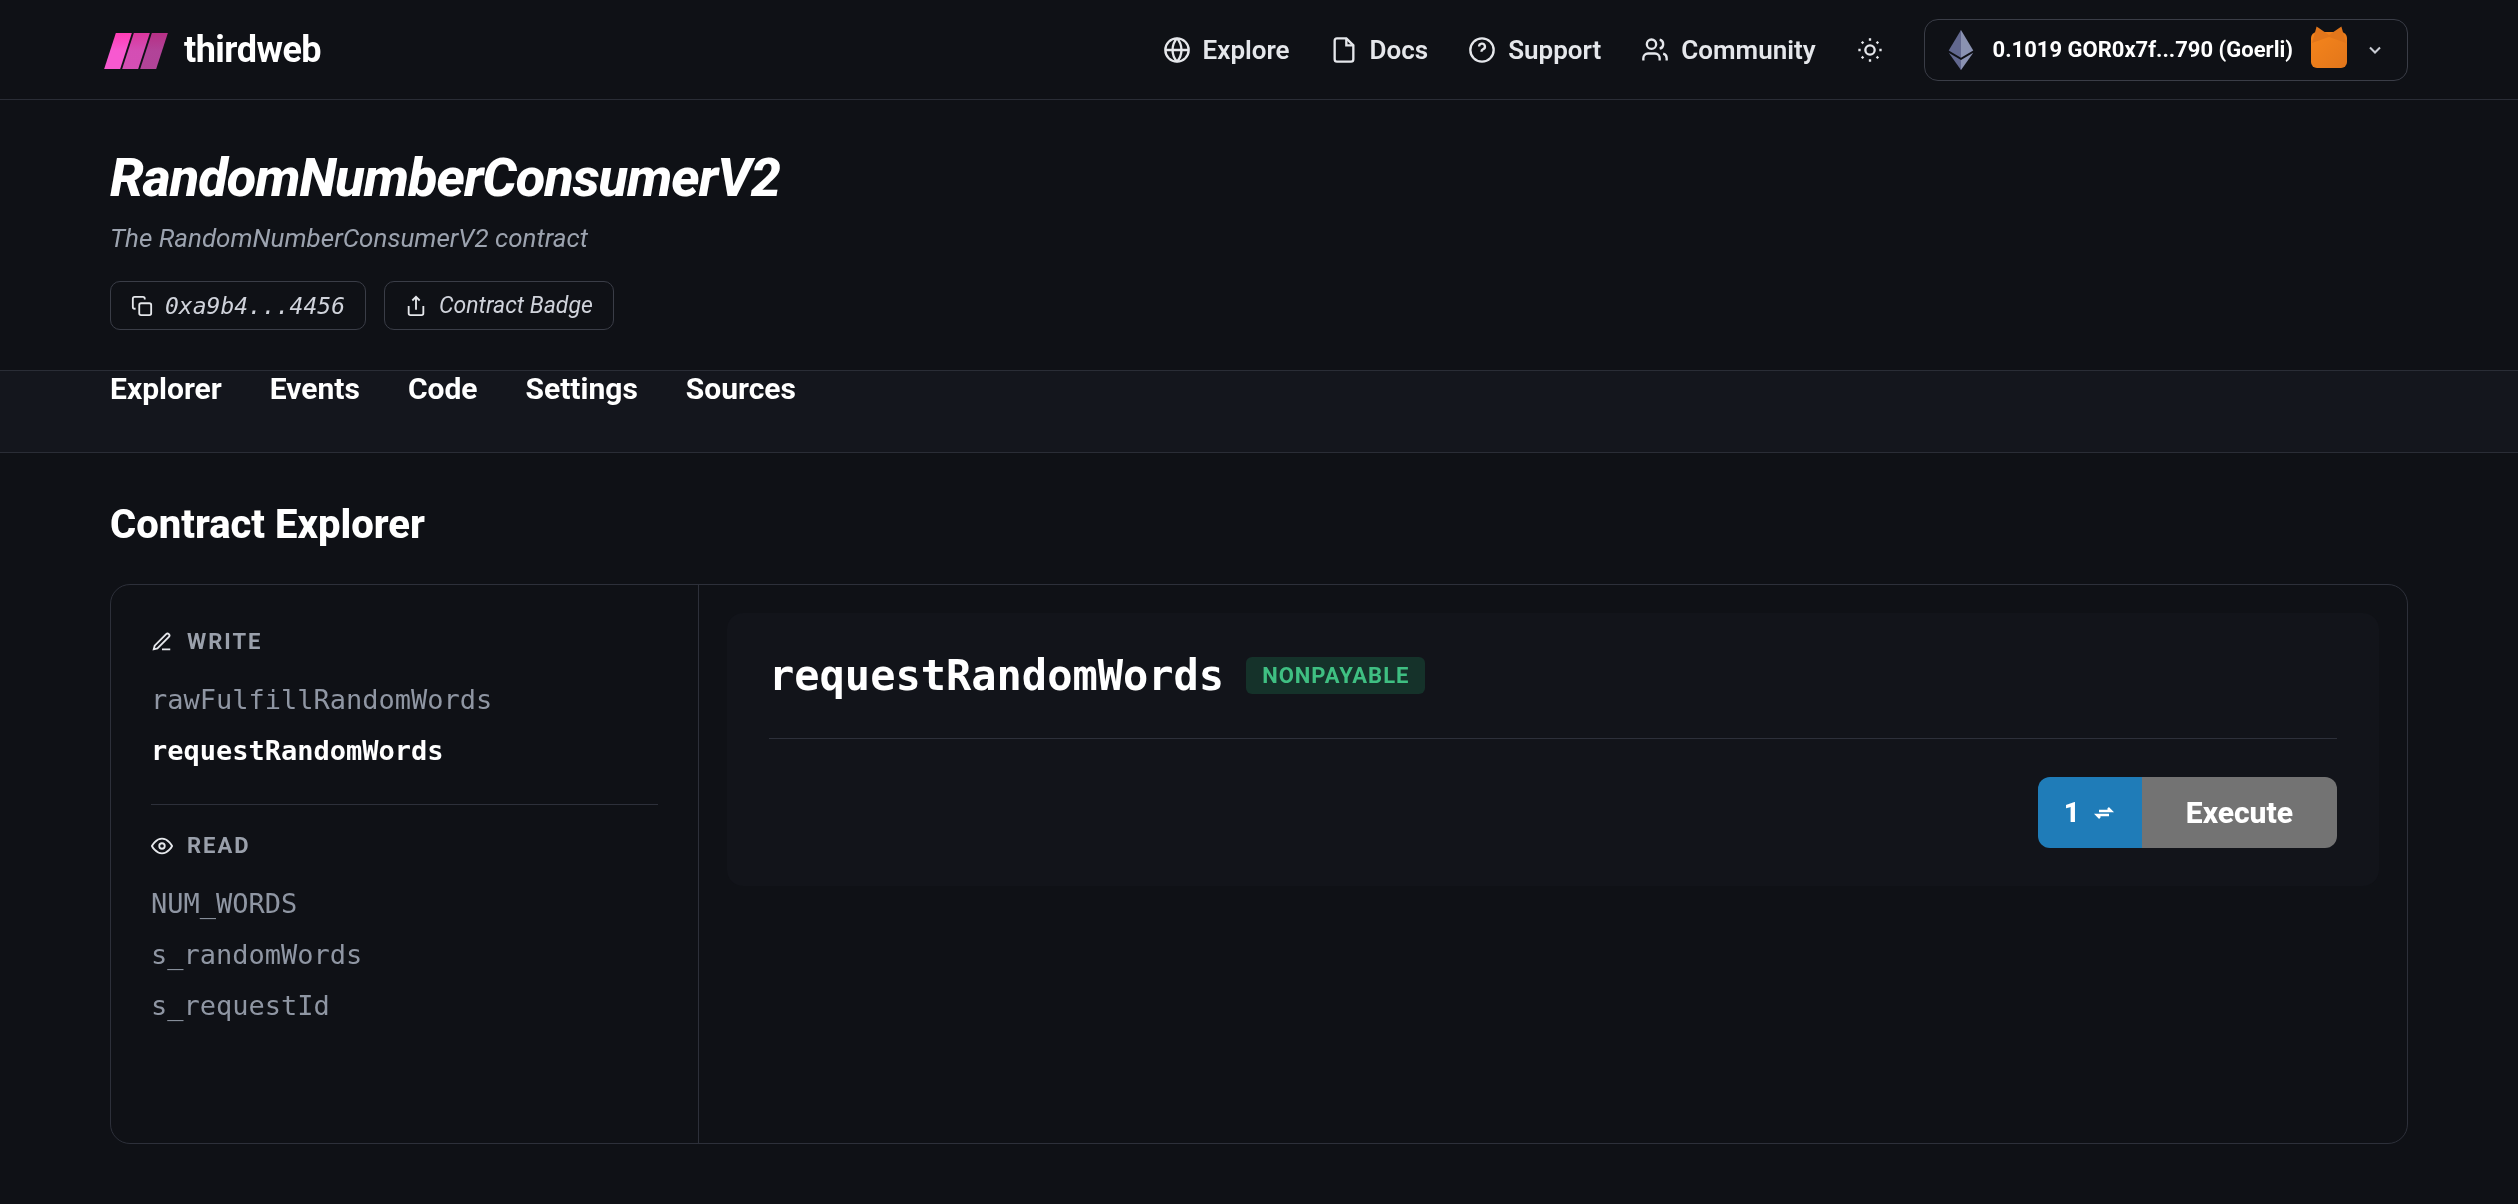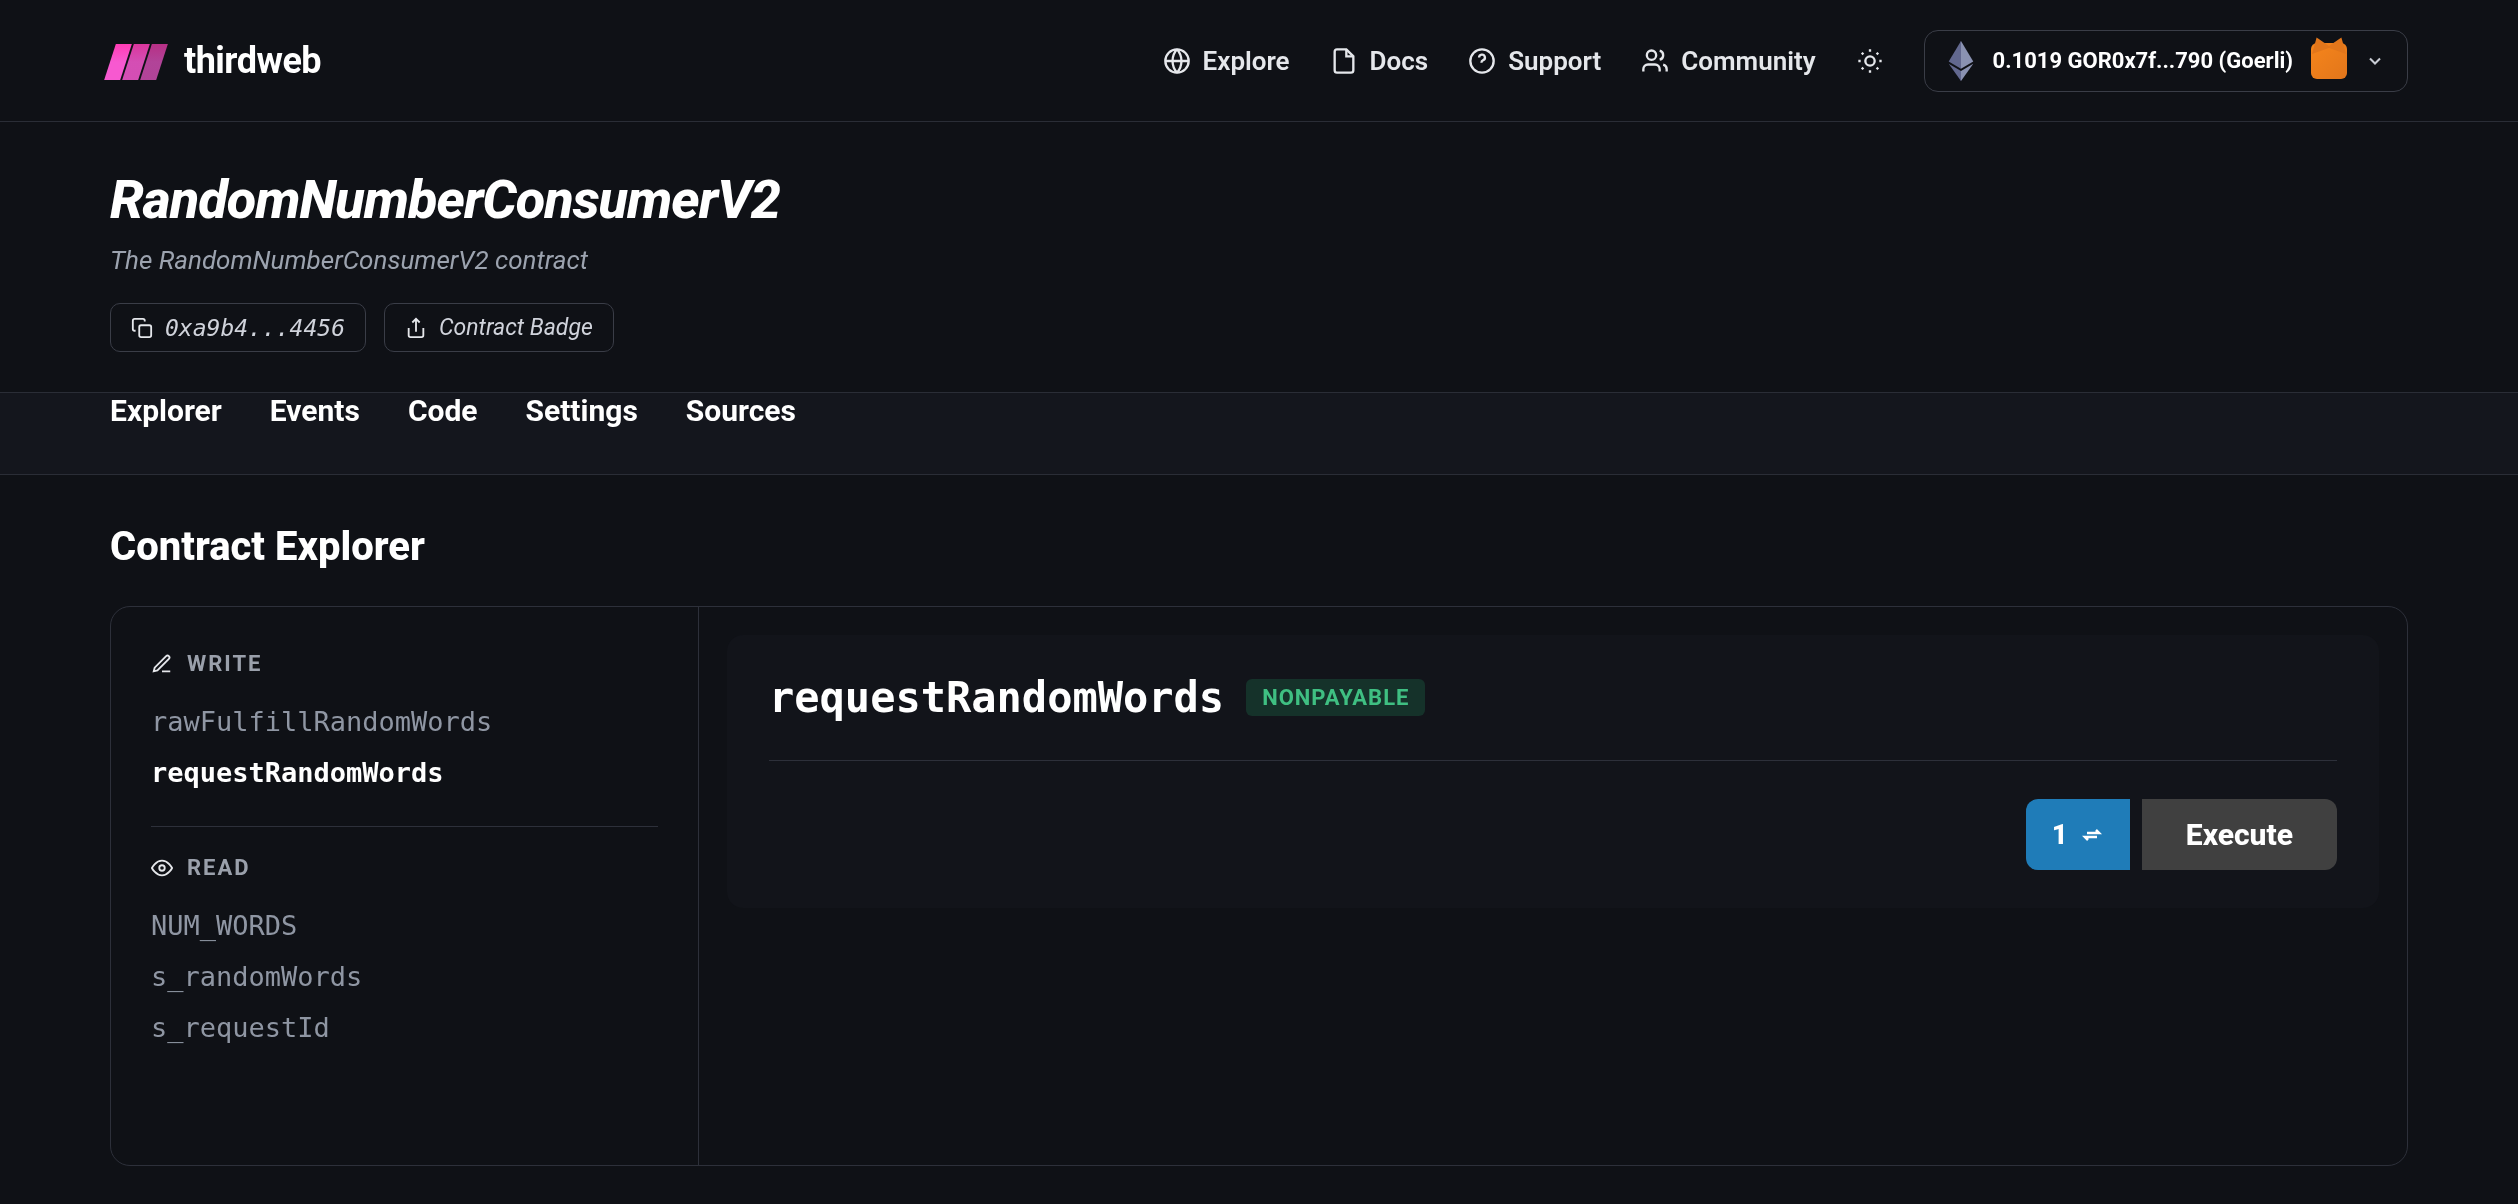--- a/index.html
+++ b/index.html
@@ -9,21 +9,21 @@
     font-family: -apple-system, BlinkMacSystemFont, "Segoe UI", Roboto, sans-serif;
     width: 2518px;
     height: 1204px;
     overflow: hidden;
   }
   .topbar {
     display: flex;
     align-items: center;
     justify-content: space-between;
     padding: 0 110px;
-    height: 122px;
+    height: 100px;
     border-bottom: 1px solid #2a2d36;
   }
   .logo-wrap { display:flex; align-items:center; gap:14px; }
   .logo-mark { width:60px; height:38px; display:flex; gap:2px; align-items:flex-end;}
   .logo-mark span{
     width:16px; height:36px; transform: skewX(-18deg);
     background: linear-gradient(180deg,#ff3db5 0%,#f759d0 50%,#f759d0 100%);
   }
   .logo-mark span:nth-child(1){opacity:1}
   .logo-mark span:nth-child(2){opacity:.85}
@@ -108,22 +108,22 @@
   .hr { height:1px; background:#2d303a; margin:38px 0;}
   .action-row { display:flex; justify-content:flex-end;}
   .combo {
     display:flex; border-radius:12px; overflow:hidden;
   }
   .combo-left {
     background:#1f7cb8; color:#fff; font-size:28px; font-weight:800;
     padding:18px 26px; display:flex; align-items:center; gap:12px; cursor:pointer;
   }
   .combo-right {
-    background:#404040; color:#fff; font-size:30px; font-weight:800;
-    padding:18px 44px; cursor:pointer;margin-left:12px;
+    background:#737373; color:#fff; font-size:30px; font-weight:800;
+    padding:18px 44px; cursor:pointer;
   }
   .swap-ico { width:24px; height:24px; stroke:#fff; stroke-width:2.5; fill:none;}
 </style>
 </head>
 <body>
 
 <div class="topbar">
   <div class="logo-wrap">
     <div class="logo-mark">
         <span></span>

